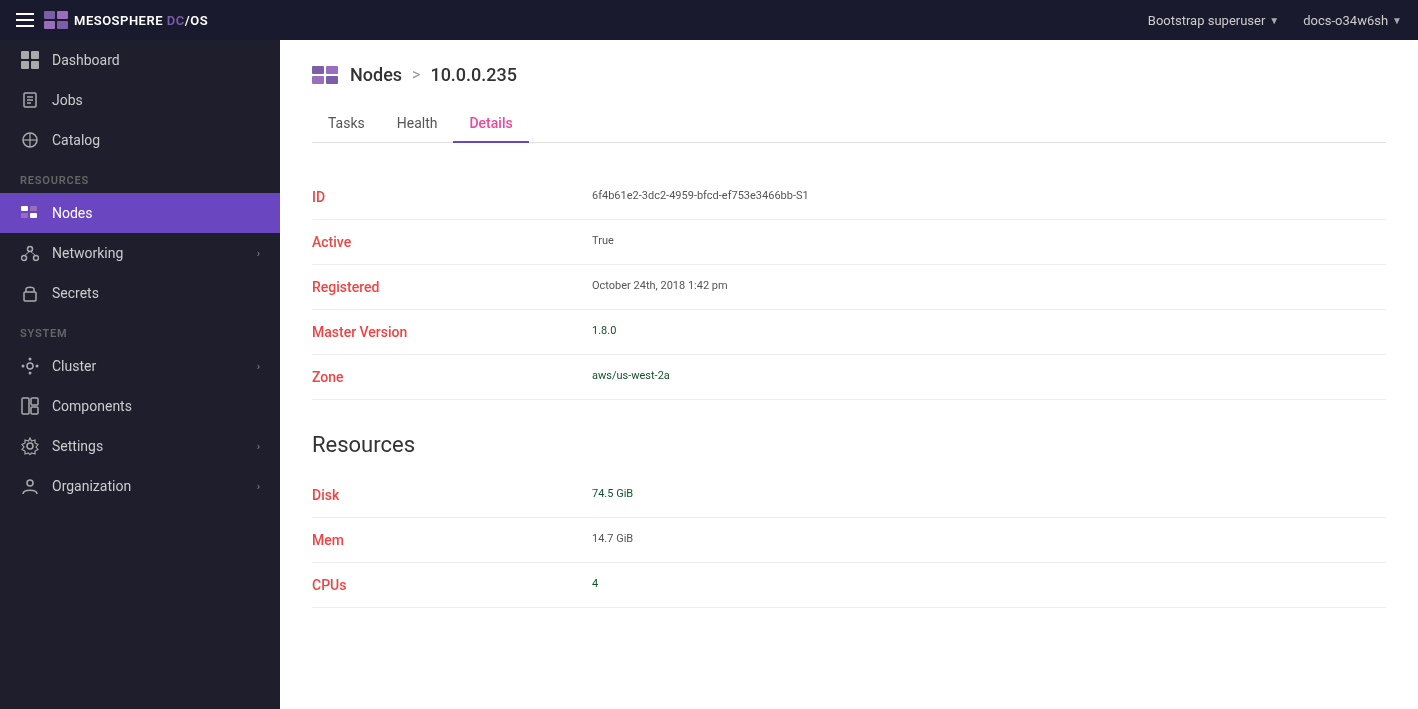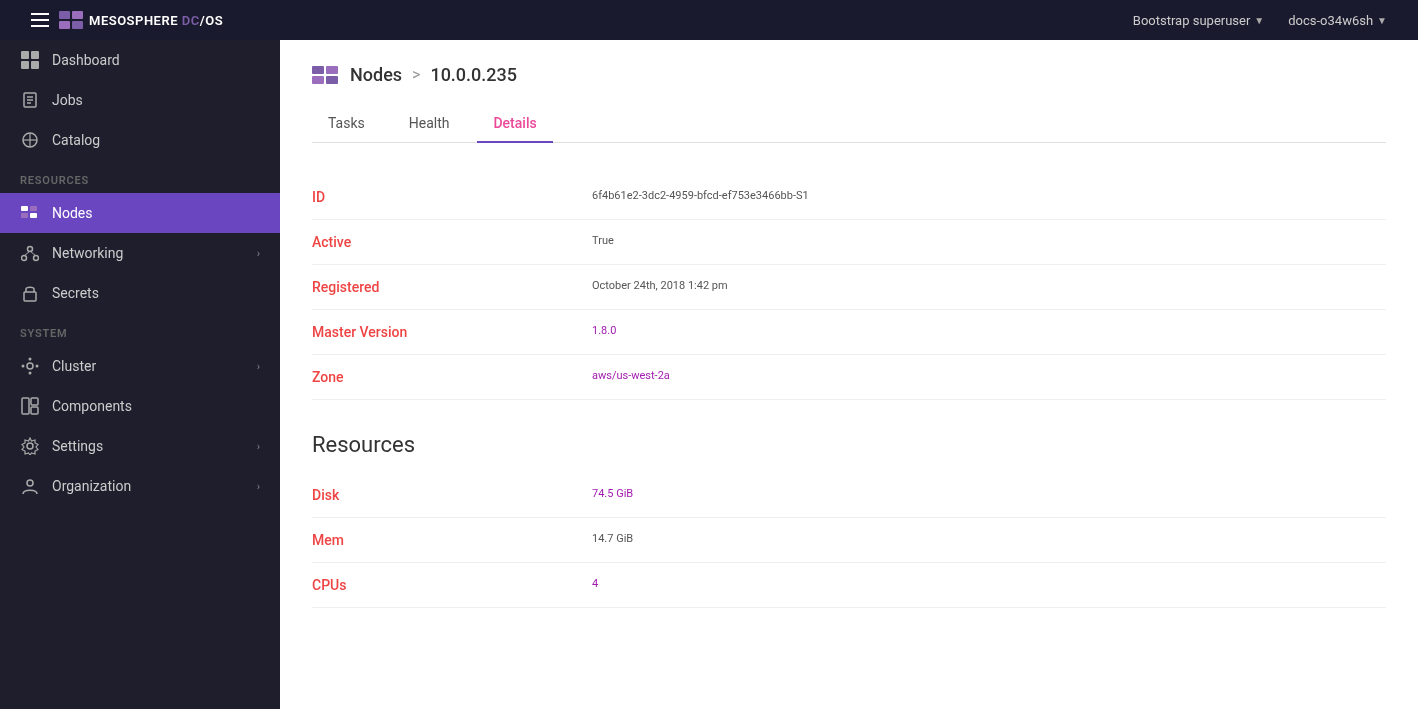--- a/index.html
+++ b/index.html
@@ -4,21 +4,21 @@
   <style>
     * { margin: 0; padding: 0; box-sizing: border-box; }
     body { font-family: -apple-system, BlinkMacSystemFont, 'Segoe UI', Roboto, sans-serif; display: flex; flex-direction: column; height: 100vh; background: #fff; }
 
     
     .topnav {
       background: #1a1a2e;
       height: 40px;
       display: flex;
       justify-content: space-between;
-      padding: 0 31px;
+      padding: 0 16px;
       flex-shrink: 0;
       z-index: 10;
     }
     .topnav-left { display: flex; align-items: center; gap: 10px; }
     .hamburger { display: flex; flex-direction: column; gap: 4px; cursor: pointer; }
     .hamburger span { display: block; width: 18px; height: 2px; background: #fff; }
     .logo { display: flex; align-items: center; gap: 6px; }
     .logo-text { color: #fff; font-size: 13px; font-weight: 600; letter-spacing: 0.5px; }
     .logo-text .dc { color: #7b5ea7; }
     .logo-text .os { color: #fff; }
@@ -70,42 +70,42 @@
       padding: 24px 32px 0;
       background: #fff;
     }
     .breadcrumb { display: flex; align-items: center; gap: 10px; margin-bottom: 20px; }
     .breadcrumb-icon { width: 28px; height: 20px; display: flex; align-items: center; justify-content: center; }
     .breadcrumb-link { color: #333; font-size: 18px; font-weight: 500; }
     .breadcrumb-sep { color: #999; font-size: 16px; }
     .breadcrumb-current { color: #333; font-size: 18px; font-weight: 500; }
 
     
-    .tabs { display: flex; gap: 12px; border-bottom: 1px solid #e0e0e0; }
+    .tabs { display: flex; gap: 0; border-bottom: 1px solid #e0e0e0; }
     .tab {
       padding: 10px 16px;
       font-size: 14px;
       color: #555;
       cursor: pointer;
       border-bottom: 2px solid transparent;
       margin-bottom: -1px;
     }
     .tab.active { color: #ec4899; border-bottom-color: #6b46c1; font-weight: 500; }
 
     
     .detail-content { padding: 32px; }
     .detail-section { margin-bottom: 32px; }
     .detail-section-title { font-size: 22px; font-weight: 400; color: #333; margin-bottom: 16px; }
 
     .detail-table { width: 100%; border-collapse: collapse; }
     .detail-table tr { border-bottom: 1px solid #eee; }
     .detail-table td { padding: 14px 0; vertical-align: top; }
     .detail-table td:first-child { color: #ef4444; font-weight: 500; font-size: 14px; width: 280px; }
     .detail-table td:last-child { color: #555; font-size: 11px; }
-    .link-value { color: #a21caf; text-decoration: none; }
+    .link-value { color: #14532d; text-decoration: none; }
 
     
     svg { display: block; }
   </style>
 </head>
 <body>
 
 <nav class="topnav">
   <div class="topnav-left">
     <div class="hamburger">

